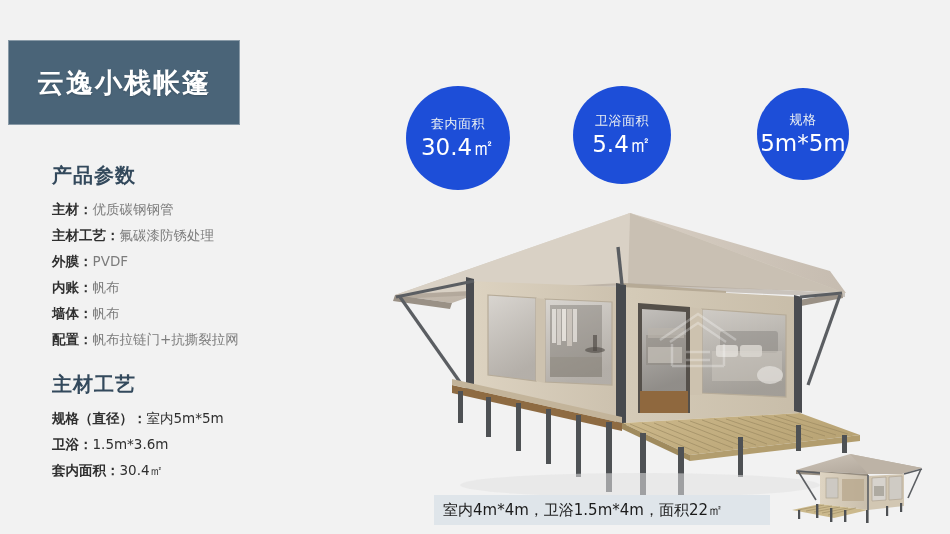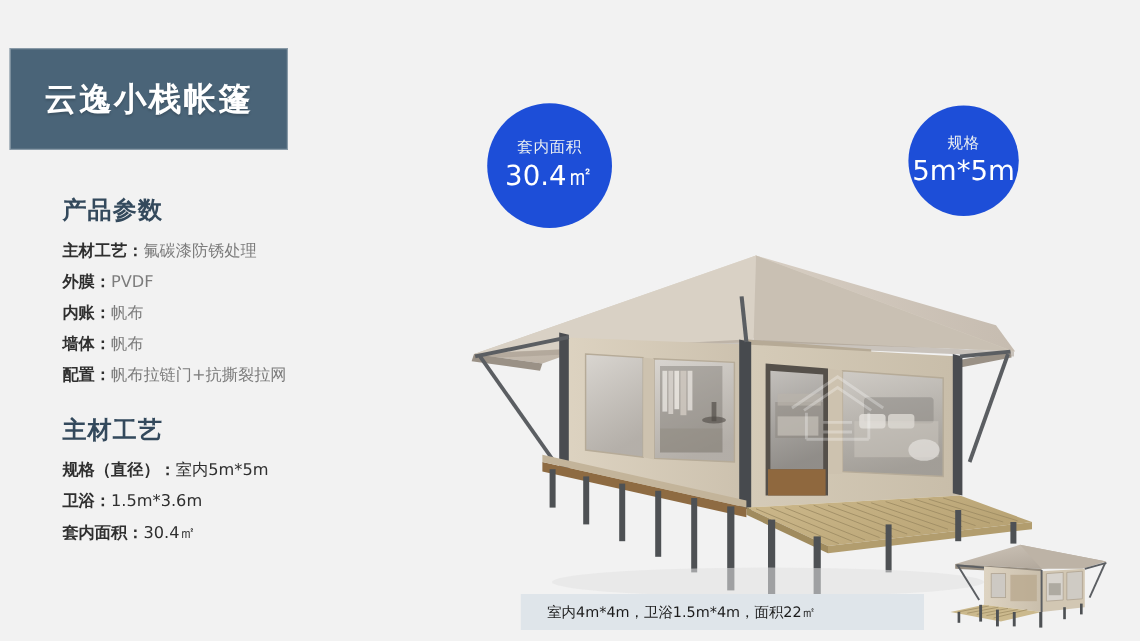--- a/index.html
+++ b/index.html
@@ -60,21 +60,21 @@
   #badge-1{left:573px;top:86px;width:98px;height:98px;}
   #badge-2{left:757px;top:88px;width:92px;height:92px;}
 
   
   #caption-bar{
     position:absolute;left:434px;top:495px;width:336px;height:30px;
     background:#dfe5ea;
     display:flex;align-items:center;
   }
   #caption-bar .cap{
-    color:#1b1b1b;font-size:12px;padding-left:22px;white-space:nowrap;
+    color:#1b1b1b;font-size:15px;padding-left:9px;white-space:nowrap;
     font-family:"DejaVu Sans","Liberation Sans",sans-serif;
   }
 
   
   #hero{position:absolute;left:390px;top:185px;width:470px;height:320px;}
   #hero svg{display:block;}
   #thumb{position:absolute;left:782px;top:448px;width:160px;height:80px;}
   #thumb svg{display:block;}
 
   
@@ -91,20 +91,23 @@
   <div id="title-banner">
     <div class="tt">云逸小栈帐篷</div>
   </div>
 
   <div id="spec-column">
 
     <div class="spec-section">
       <div class="spec-heading">产品参数</div>
 
       <div class="spec-row">
+        <span class="spec-label">主材：</span><span class="spec-value">优质碳钢钢管</span>
+      </div>
+      <div class="spec-row">
         <span class="spec-label">主材工艺：</span><span class="spec-value">氟碳漆防锈处理</span>
       </div>
       <div class="spec-row">
         <span class="spec-label">外膜：</span><span class="spec-value">PVDF</span>
       </div>
       <div class="spec-row">
         <span class="spec-label">内账：</span><span class="spec-value">帆布</span>
       </div>
       <div class="spec-row">
         <span class="spec-label">墙体：</span><span class="spec-value">帆布</span>
@@ -126,20 +129,24 @@
       <div class="spec-row">
         <span class="spec-label">套内面积：</span><span class="spec-value dark">30.4㎡</span>
       </div>
     </div>
 
   </div>
 
   <div class="badge" id="badge-0">
     <div class="badge-label">套内面积</div>
     <div class="badge-value">30.4㎡</div>
+  </div>
+  <div class="badge" id="badge-1">
+    <div class="badge-label">卫浴面积</div>
+    <div class="badge-value">5.4㎡</div>
   </div>
   <div class="badge" id="badge-2">
     <div class="badge-label">规格</div>
     <div class="badge-value">5m*5m</div>
   </div>
 
   <div id="hero">
     <svg width="470" height="320" viewBox="0 0 470 320" xmlns="http://www.w3.org/2000/svg">
       <defs>
         <linearGradient id="roofL" x1="0" y1="0" x2="1" y2="1">

